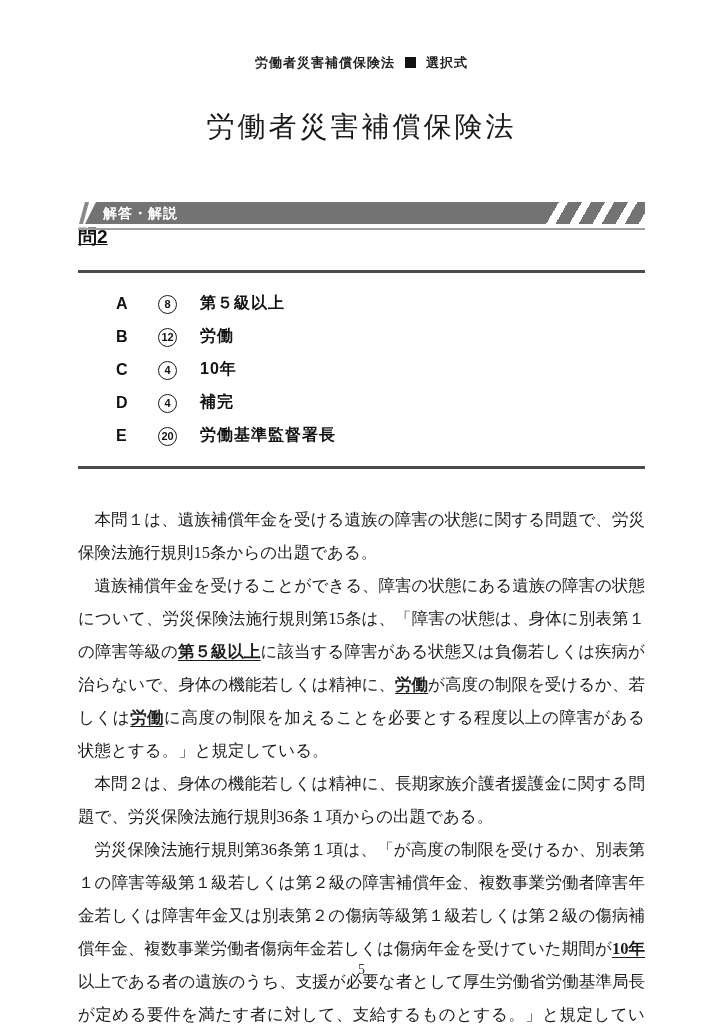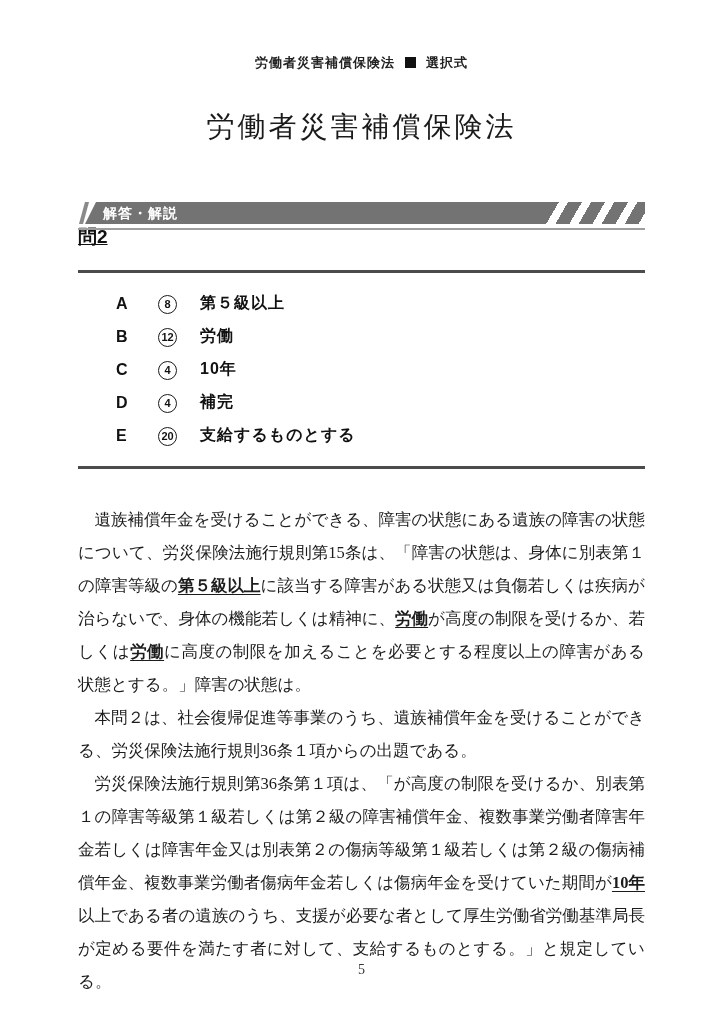--- a/index.html
+++ b/index.html
@@ -201,27 +201,28 @@
 
     <div class="answer-row">
       <span class="answer-letter">D</span>
       <span class="answer-circle-cell"><span class="answer-circle">4</span></span>
       <span class="answer-text">補完</span>
     </div>
 
     <div class="answer-row">
       <span class="answer-letter">E</span>
       <span class="answer-circle-cell"><span class="answer-circle">20</span></span>
-      <span class="answer-text">支給するものとする</span>
+      <span class="answer-text">労働基準監督署長</span>
     </div>
 
   </div>
 
   <div class="bodytext">
-    <p><span>遺族補償年金を受けることができる、障害の状態にある遺族の障害の状態について、労災保険法施行規則第15条は、「障害の状態は、身体に別表第１の障害等級の</span><span class="em">第５級以上</span><span>に該当する障害がある状態又は負傷若しくは疾病が治らないで、身体の機能若しくは精神に、</span><span class="em">労働</span><span>が高度の制限を受けるか、若しくは</span><span class="em">労働</span><span>に高度の制限を加えることを必要とする程度以上の障害がある状態とする。」障害の状態は。</span></p>
-    <p>本問２は、社会復帰促進等事業のうち、遺族補償年金を受けることができる、労災保険法施行規則36条１項からの出題である。</p>
+    <p>本問１は、遺族補償年金を受ける遺族の障害の状態に関する問題で、労災保険法施行規則15条からの出題である。</p>
+    <p><span>遺族補償年金を受けることができる、障害の状態にある遺族の障害の状態について、労災保険法施行規則第15条は、「障害の状態は、身体に別表第１の障害等級の</span><span class="em">第５級以上</span><span>に該当する障害がある状態又は負傷若しくは疾病が治らないで、身体の機能若しくは精神に、</span><span class="em">労働</span><span>が高度の制限を受けるか、若しくは</span><span class="em">労働</span><span>に高度の制限を加えることを必要とする程度以上の障害がある状態とする。」と規定している。</span></p>
+    <p>本問２は、身体の機能若しくは精神に、長期家族介護者援護金に関する問題で、労災保険法施行規則36条１項からの出題である。</p>
     <p><span>労災保険法施行規則第36条第１項は、「が高度の制限を受けるか、別表第１の障害等級第１級若しくは第２級の障害補償年金、複数事業労働者障害年金若しくは障害年金又は別表第２の傷病等級第１級若しくは第２級の傷病補償年金、複数事業労働者傷病年金若しくは傷病年金を受けていた期間が</span><span class="em">10年</span><span>以上である者の遺族のうち、支援が必要な者として厚生労働省労働基準局長が定める要件を満たす者に対して、支給するものとする。」と規定している。</span></p>
 
   </div>
 
   <div class="page-number">5</div>
 
 </div>
 
 </body></html>

